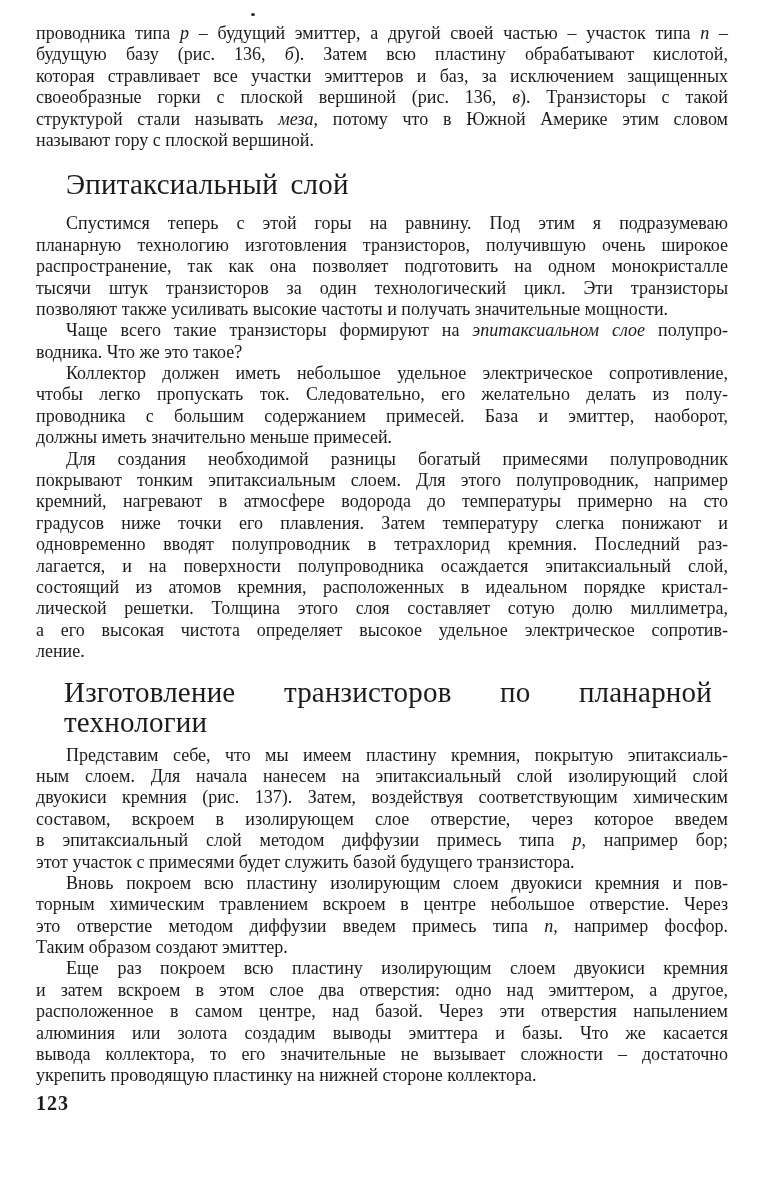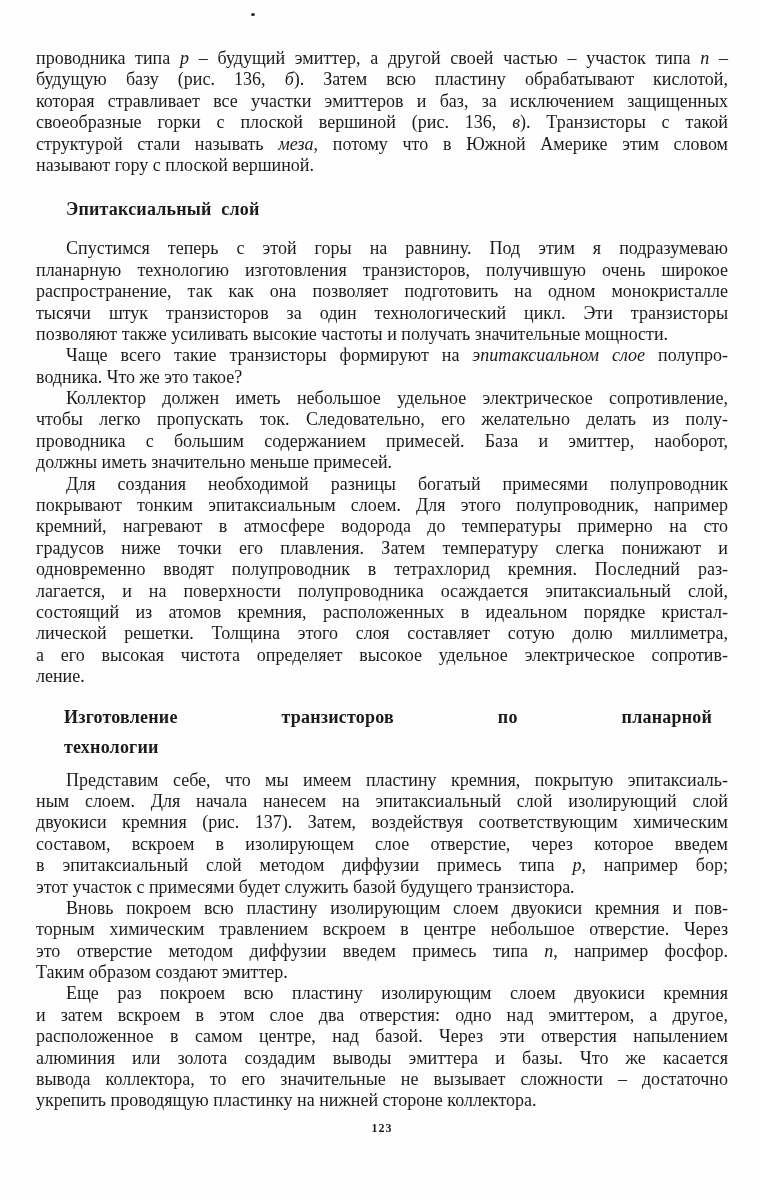--- a/index.html
+++ b/index.html
@@ -12,50 +12,50 @@
     width: 760px;
     height: 1200px;
     background: #fefefe;
     overflow: hidden;
     font-family: "Liberation Serif", "DejaVu Serif", serif;
     color: #1b1b1b;
   }
   #content {
     position: absolute;
     left: 36px;
-    top: 48px;
+    top: 23px;
     width: 692px;
     font-size: 18px;
     line-height: 21.4px;
   }
   .para { margin: 0; }
   .line {
     display: block;
     text-align: justify;
     text-align-last: justify;
     height: 21.4px;
     overflow: visible;
   }
   .line.last { text-align-last: left; }
   .line.indent { text-indent: 30px; }
   .h1, .h2 {
-    font-weight: 700;
-    font-size: 18px;
+    font-weight: 400;
+    font-size: 29px;
     word-spacing: 5px;
     letter-spacing: 0.2px;
   }
   .h1 { margin: 17px 0 12px 0; padding-left: 30px; }
   .h1 .line { line-height: 33px; height: 33px; }
   .h2 { margin: 14px 0 8px 0; padding-left: 28px; padding-right: 16px; }
   .h2 .line { line-height: 30px; height: 30px; }
   .pagenum {
     margin-top: 6px;
-    text-align: center;
+    text-align: left;
     font-weight: 700;
-    font-size: 12px;
+    font-size: 20px;
     letter-spacing: 1px;
   }
   .speck {
     position: absolute;
     left: 251px;
     top: 13px;
     width: 4px;
     height: 3px;
     background: #2a2a2a;
     border-radius: 50%;

